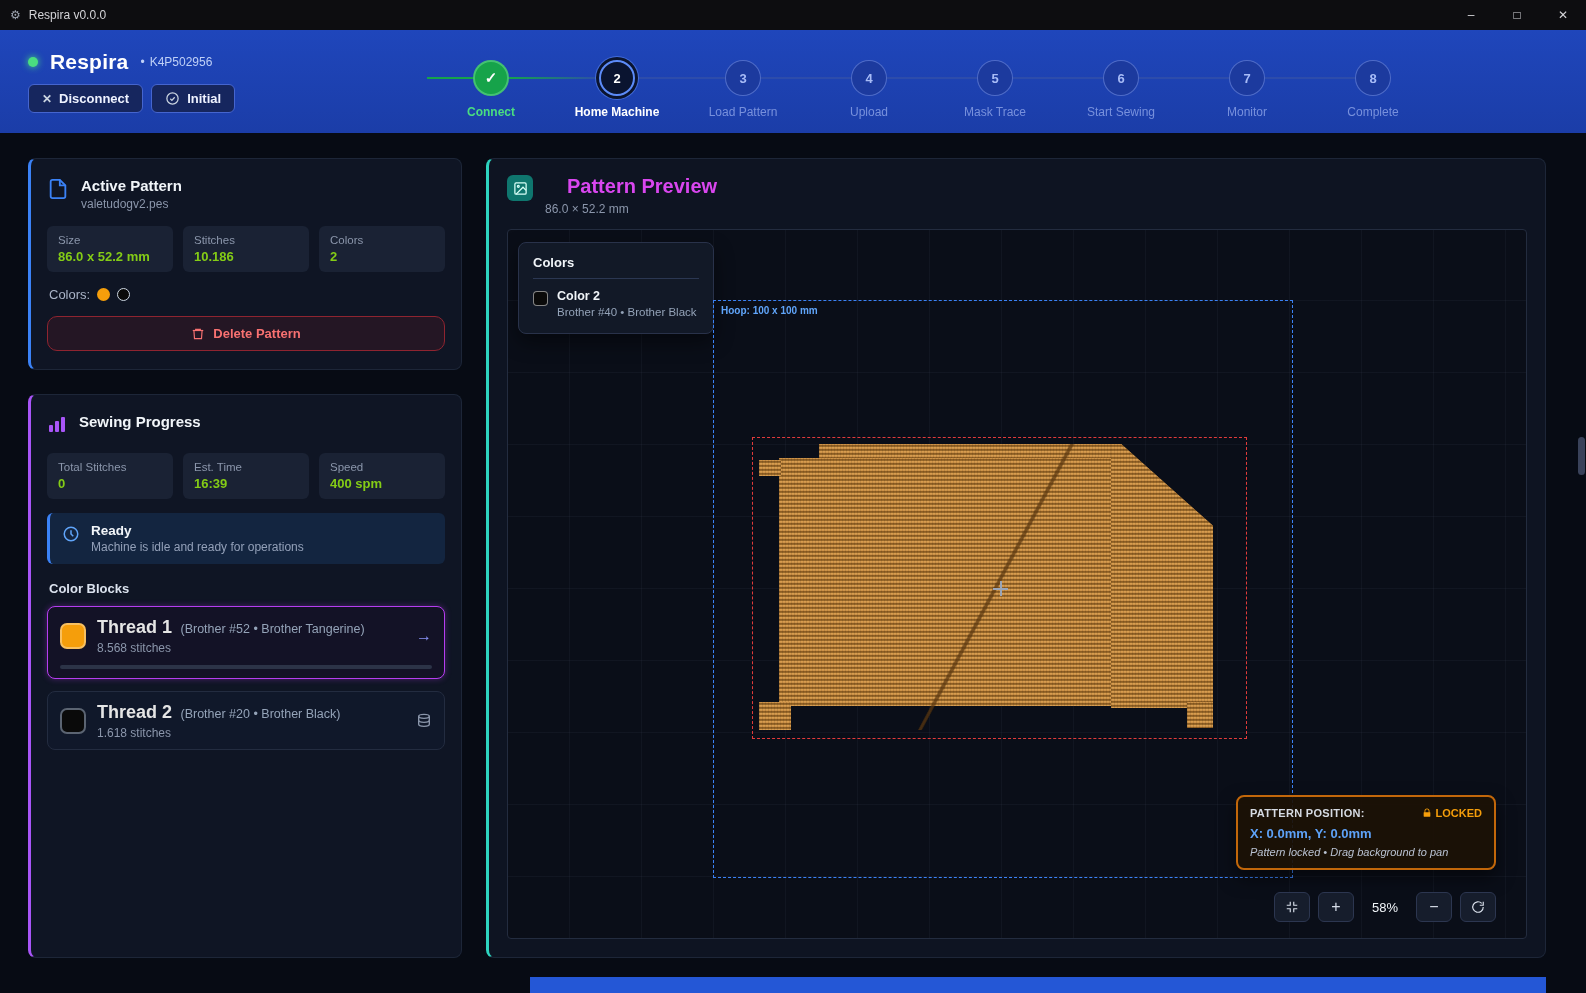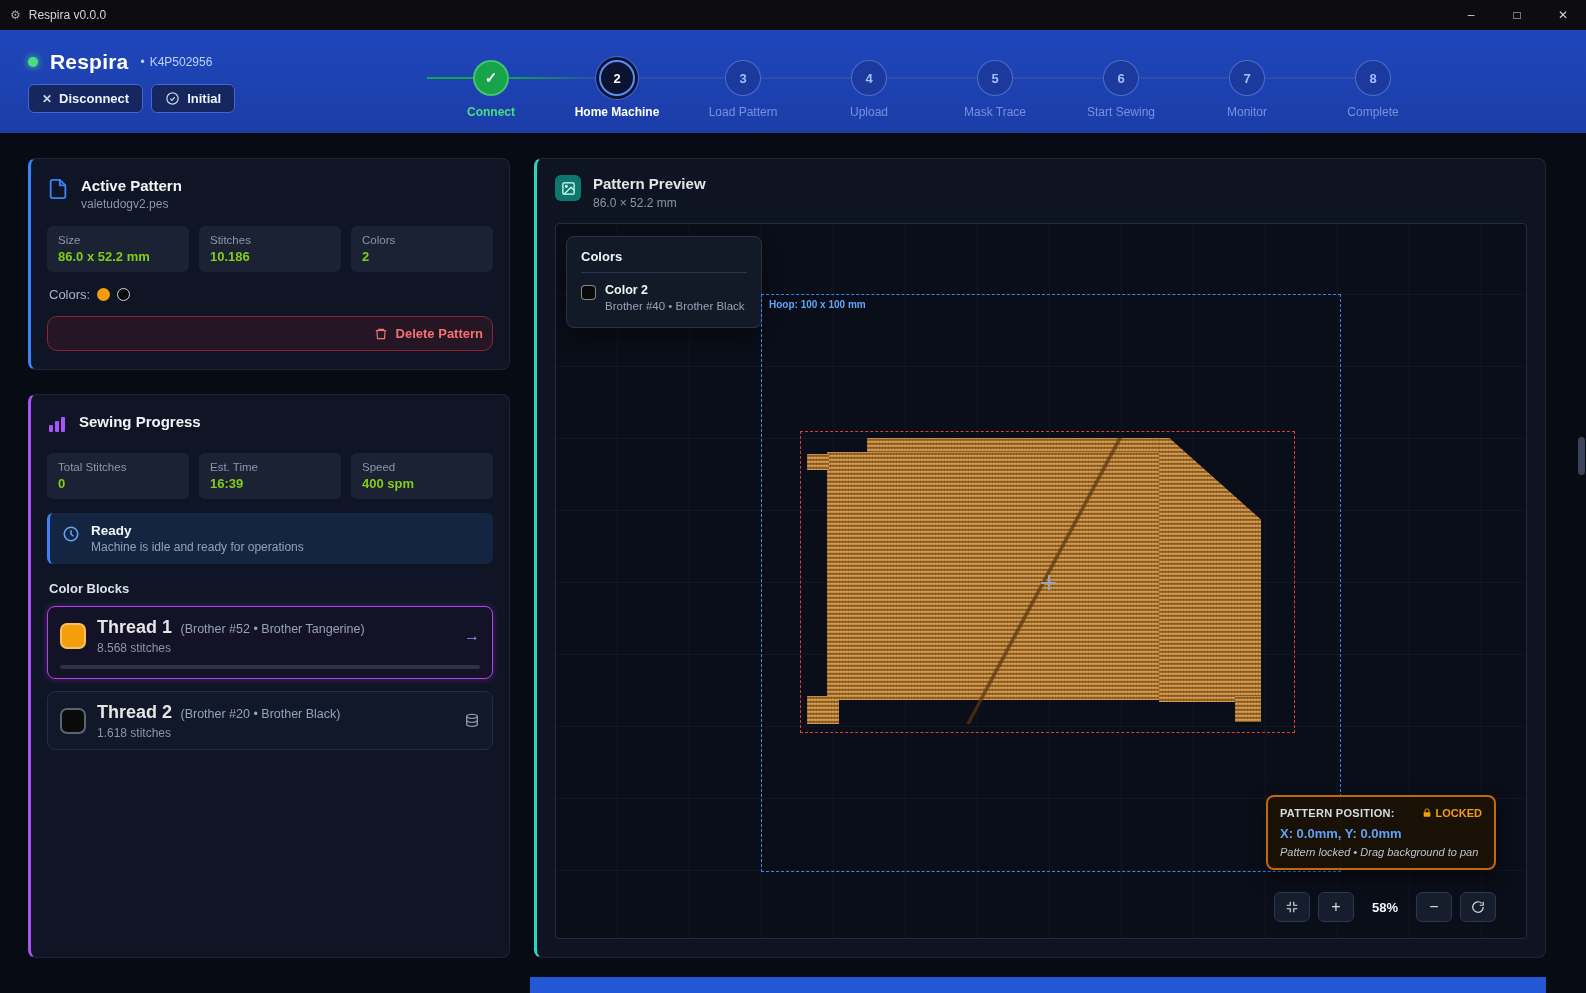--- a/index.html
+++ b/index.html
@@ -34,40 +34,40 @@
   .step.pending .step-circle{background:#1c3a9e;border:1px solid rgba(130,158,242,.5);color:#a8bcf7;}
   .step.active .step-circle{background:#0a1430;border:2px solid #5c8bf8;color:#fff;box-shadow:0 0 0 3px #0a1430,0 0 0 4px rgba(92,139,248,.55);}
   .step.done .step-circle{background:#16a34a;border:2px solid rgba(134,239,172,.4);color:#fff;font-size:15px;}
   .step-label{margin-top:9px;font-size:12px;white-space:nowrap;}
   .step.done .step-label{color:#4ade80;font-weight:600;}
   .step.active .step-label{color:#fff;font-weight:700;}
   .step.pending .step-label{color:#9bb0ef;opacity:.72;}
 
   
   .main{position:absolute;top:133px;left:0;right:0;bottom:0;display:flex;gap:24px;padding:25px 40px 35px 28px;}
-  .left-col{width:482px;flex-shrink:0;display:flex;flex-direction:column;gap:24px;}
+  .left-col{width:434px;flex-shrink:0;display:flex;flex-direction:column;gap:24px;}
   .card{background:#0f1524;border:1px solid #1d2638;border-radius:8px;padding:18px 16px;}
   .card.blue{border-left:3px solid #3b82f6;}
   .card.purple{border-left:3px solid #a855f7;flex:1;}
 
   .card-head{display:flex;gap:12px;align-items:flex-start;margin-bottom:15px;}
   .card-head h3{font-size:15px;color:#f1f5f9;margin-bottom:3px;}
   .filename{font-size:12px;color:#8b96ab;}
   .icon-slot{margin-top:1px;}
 
   .stat-row{display:grid;grid-template-columns:1fr 1fr 1fr;gap:10px;}
   .stat{background:#1a2234;border-radius:6px;padding:8px 11px;}
   .stat-label{font-size:11.5px;color:#8b96ab;margin-bottom:3px;}
   .stat-value{font-size:13px;color:#84cc16;font-weight:700;}
 
   .colors-row{display:flex;align-items:center;gap:7px;margin:15px 2px 14px;font-size:13px;color:#aab4c8;}
   .color-dot{width:13px;height:13px;border-radius:50%;}
   .color-dot.ring{border:1.5px solid #cbd5e1;}
 
-  .delete-btn{width:100%;display:flex;align-items:center;justify-content:flex-end;gap:8px;background:rgba(150,30,35,.16);border:1px solid #8f2430;color:#f87171;font-size:13px;font-weight:600;padding:9px;border-radius:10px;cursor:pointer;}
+  .delete-btn{width:100%;display:flex;align-items:center;justify-content:center;gap:8px;background:rgba(150,30,35,.16);border:1px solid #8f2430;color:#f87171;font-size:13px;font-weight:600;padding:9px;border-radius:10px;cursor:pointer;}
 
   .ready{display:flex;gap:11px;background:#132540;border-left:3px solid #3b82f6;border-radius:6px;padding:10px 12px;margin-top:14px;align-items:flex-start;}
   .ready-title{font-size:13.5px;font-weight:700;color:#f1f5f9;margin-bottom:2px;}
   .ready-desc{font-size:12px;color:#93a0b8;}
   .blocks-label{margin:17px 2px 10px;font-size:13px;font-weight:700;color:#dbe2ee;}
 
   .thread{background:#10182a;border:1px solid #232c40;border-radius:8px;padding:10px 12px 9px;margin-bottom:12px;cursor:pointer;}
   .thread.active{border:1.5px solid #b63df0;background:#131226;box-shadow:0 0 6px rgba(182,61,240,.35);}
   .thread-main{display:flex;align-items:center;gap:11px;}
   .swatch{width:26px;height:26px;border-radius:7px;border:2px solid rgba(255,255,255,.35);flex-shrink:0;}
@@ -77,21 +77,21 @@
   .t-detail{font-size:12.5px;color:#94a3b8;font-weight:400;margin-left:4px;}
   .thread-stitches{font-size:12px;color:#8b96ab;margin-top:3px;}
   .thread-arrow{color:#8a93f8;font-size:16px;}
   .thread-progress{height:4px;background:#2c3347;border-radius:2px;margin-top:10px;overflow:hidden;}
   .thread-progress-fill{height:100%;width:0;background:#b63df0;}
 
   
   .preview-panel{flex:1;background:#0e1422;border:1px solid #1d2638;border-left:3px solid #2dd4bf;border-radius:8px;display:flex;flex-direction:column;padding:16px 18px 18px;}
   .preview-head{display:flex;gap:12px;margin-bottom:13px;}
   .preview-icon-box{width:26px;height:26px;border-radius:6px;background:#0f766e;display:flex;align-items:center;justify-content:center;flex-shrink:0;}
-  .preview-head h3{font-size:15px;color:#e5e5e5;}
+  .preview-head h3{font-size:20px;color:#d946ef;margin-left:22px;}
   .preview-dims{font-size:12px;color:#8b96ab;margin-top:4px;}
 
   .canvas{position:relative;flex:1;background-color:#0a0e18;border:1px solid #232c3f;border-radius:4px;overflow:hidden;cursor:grab;
     background-image:linear-gradient(rgba(148,163,184,.055) 1px,transparent 1px),linear-gradient(90deg,rgba(148,163,184,.055) 1px,transparent 1px);
     background-size:72px 72px;background-position:61px 70px;}
 
   .colors-panel{position:absolute;left:10px;top:12px;width:196px;background:rgba(19,26,40,.96);border:1px solid #29324a;border-radius:8px;padding:12px 14px;box-shadow:0 8px 20px rgba(0,0,0,.45);}
   .colors-panel h4{font-size:13px;color:#f1f5f9;padding-bottom:8px;border-bottom:1px solid #2b3752;margin-bottom:4px;}
   .color-item{display:flex;gap:9px;margin-top:10px;}
   .citem-swatch{width:15px;height:15px;border-radius:4px;margin-top:2px;flex-shrink:0;border:1.5px solid rgba(255,255,255,.5);}
@@ -112,30 +112,30 @@
   .pp-foot-left{left:6px;top:264px;width:32px;height:28px;}
   .pp-foot-right{left:434px;top:264px;width:26px;height:26px;}
   .pp-diag{position:absolute;left:26px;top:6px;width:434px;height:286px;pointer-events:none;
     background-image:linear-gradient(118deg,transparent 49.5%,rgba(30,18,4,.5) 49.8%,rgba(30,18,4,.5) 50.2%,transparent 50.5%),
       linear-gradient(-62deg,transparent 49.6%,rgba(230,140,40,.45) 49.85%,rgba(230,140,40,.45) 50.15%,transparent 50.4%);}
 
   .crosshair{position:absolute;left:485px;top:351px;width:15px;height:15px;}
   .crosshair::before{content:"";position:absolute;left:7px;top:0;width:1.5px;height:15px;background:#9aa5b8;}
   .crosshair::after{content:"";position:absolute;top:7px;left:0;height:1.5px;width:15px;background:#9aa5b8;}
 
-  .pos-overlay{position:absolute;right:30px;bottom:68px;width:230px;background:rgba(28,17,5,.93);border:2px solid #c2670a;border-radius:8px;padding:10px 12px;box-shadow:0 8px 18px rgba(0,0,0,.5);}
+  .pos-overlay{position:absolute;right:30px;bottom:68px;width:260px;background:rgba(28,17,5,.93);border:2px solid #c2670a;border-radius:8px;padding:10px 12px;box-shadow:0 8px 18px rgba(0,0,0,.5);}
   .pos-row{display:flex;justify-content:space-between;align-items:center;}
   .pos-title{font-size:11px;font-weight:700;color:#d6dbe3;letter-spacing:.3px;}
   .locked{display:flex;align-items:center;gap:4px;color:#f59e0b;font-size:11px;font-weight:800;}
   .pos-coords{margin:7px 0 5px;font-size:13px;font-weight:700;color:#5ea2f7;}
   .pos-hint{font-size:11px;font-style:italic;color:#b9c2d2;}
 
   .zoom-controls{position:absolute;right:30px;bottom:16px;display:flex;align-items:center;gap:8px;}
   .zbtn{width:36px;height:30px;background:#161d2c;border:1px solid #2c3650;border-radius:6px;color:#d7dee9;font-size:16px;display:flex;align-items:center;justify-content:center;cursor:pointer;}
-  .zoom-level{min-width:46px;text-align:center;font-size:13px;font-weight:700;color:#f1f5f9;}
+  .zoom-level{min-width:46px;text-align:center;font-size:13px;font-weight:400;color:#f1f5f9;}
 
   .footer-bar{position:absolute;left:530px;width:1016px;bottom:0;height:16px;background:#2457d6;}
   .scroll-thumb{position:absolute;right:1px;top:437px;width:7px;height:38px;background:#39425a;border-radius:4px;}
 </style>
 </head>
 <body>
 
 <div class="titlebar">
   <div class="titlebar-left">
     <span class="app-icon">⚙</span>

